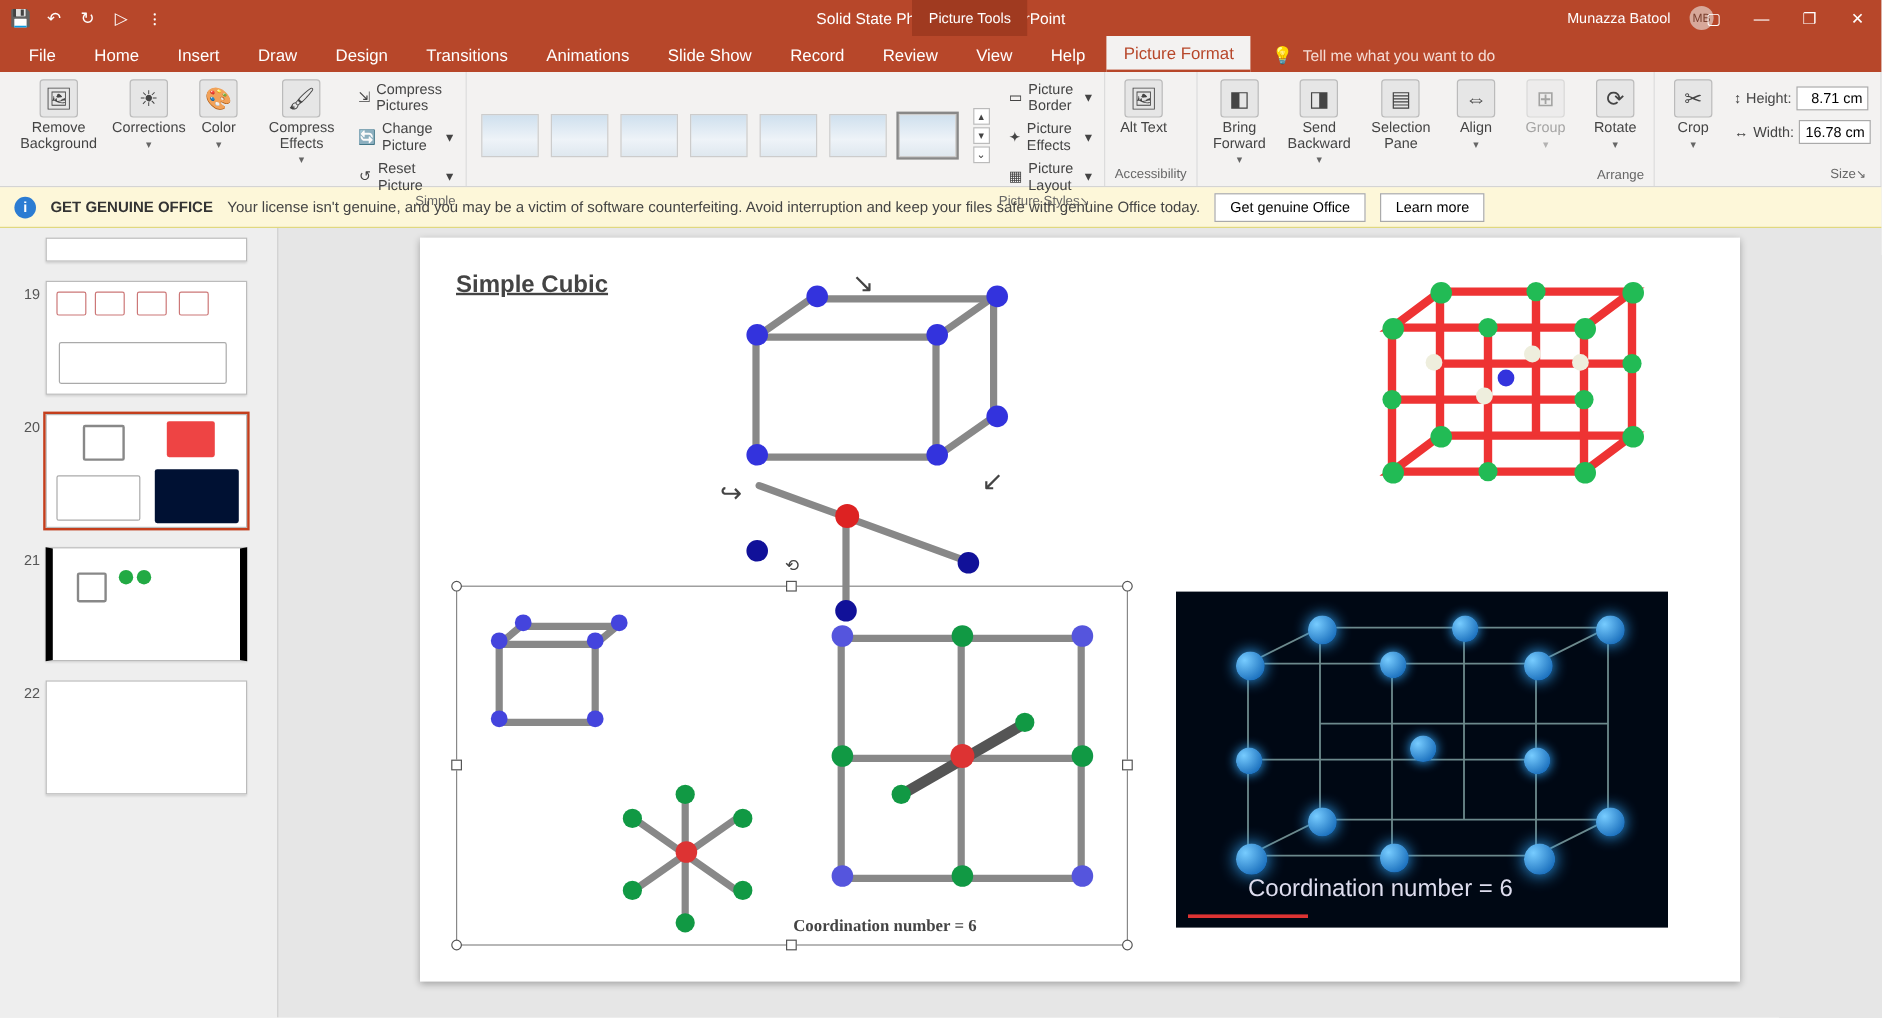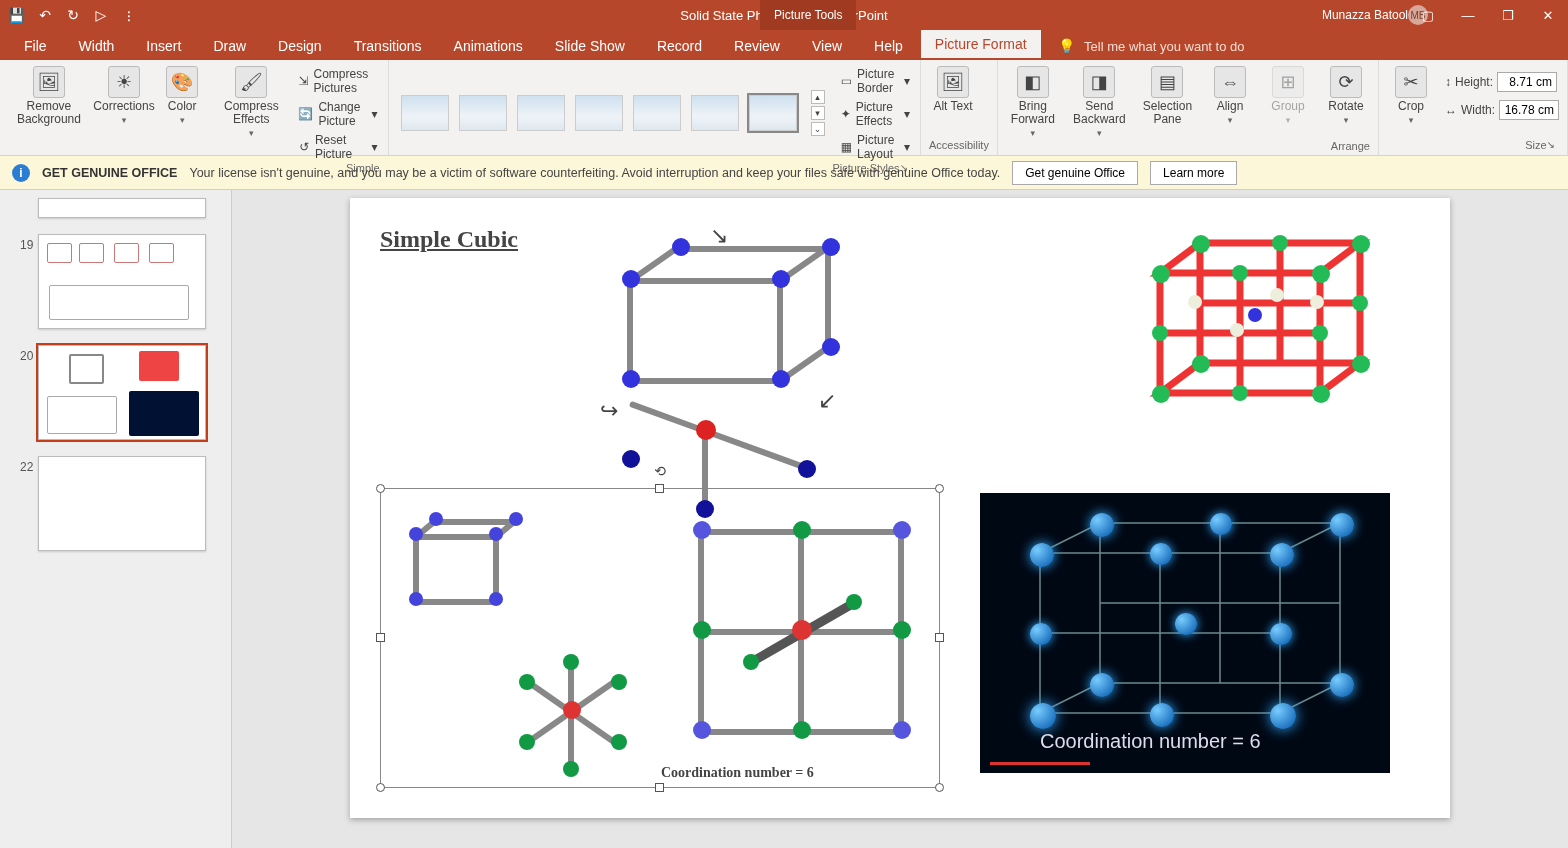--- a/index.html
+++ b/index.html
@@ -4,21 +4,21 @@
 <style>
 * { margin: 0; padding: 0; box-sizing: border-box; font-family: "Segoe UI", Arial, sans-serif; }
 body { background: #e6e6e6; width: 1568px; height: 848px; overflow: hidden; font-size: 13px; color: #444; }
 
 
 .titlebar { height: 30px; background: #b7472a; display: flex; align-items: center; color: #fff; position: relative; }
 .titlebar .qat { display: flex; gap: 10px; padding: 0 8px; align-items: center; }
 .titlebar .qat span { width: 18px; height: 18px; display: inline-flex; align-items: center; justify-content: center; font-size: 14px; cursor: pointer; }
 .titlebar .title { position: absolute; left: 50%; transform: translateX(-50%); font-size: 13px; }
 .titlebar .ctx { position: absolute; left: 760px; top: 0; height: 30px; background: #a03a20; padding: 0 14px; display: flex; align-items: center; font-size: 12px; }
-.titlebar .user { position: absolute; right: 140px; display: flex; align-items: center; gap: 0; font-size: 12px; }
+.titlebar .user { position: absolute; right: 140px; display: flex; align-items: center; gap: 16px; font-size: 12px; }
 .titlebar .user .avatar { width: 20px; height: 20px; border-radius: 50%; background: #d7a89a; color: #7a4030; font-size: 10px; display: flex; align-items: center; justify-content: center; }
 .titlebar .winctl { position: absolute; right: 0; display: flex; }
 .titlebar .winctl span { width: 40px; height: 30px; display: flex; align-items: center; justify-content: center; font-size: 13px; cursor: pointer; }
 
 
 .tabs { height: 30px; background: #b7472a; display: flex; align-items: flex-end; padding-left: 10px; color: #fff; gap: 4px; }
 .tabs .tab { padding: 6px 14px; font-size: 14px; cursor: pointer; }
 .tabs .tab.file { background: transparent; }
 .tabs .tab.active { background: #f3f2f1; color: #b7472a; border-bottom: 2px solid #b7472a; }
 .tabs .tellme { display: flex; align-items: center; gap: 8px; padding: 6px 14px; font-size: 13px; color: #f5dcd4; }
@@ -57,21 +57,21 @@
 .thumbs::-webkit-scrollbar { width: 18px; }
 .thumbs::-webkit-scrollbar-thumb { background: #c1c1c1; }
 .slideth { display: flex; align-items: flex-start; gap: 0; padding: 4px 20px 12px; }
 .slideth .num { width: 18px; font-size: 12px; color: #555; padding-top: 4px; }
 .slideth .mini { width: 168px; height: 95px; background: #fff; border: 1px solid #bbb; box-shadow: 0 1px 2px rgba(0,0,0,0.15); position: relative; overflow: hidden; }
 .slideth.sel .mini { outline: 2px solid #c43e1c; }
 .mini .m-blob { position: absolute; border-radius: 2px; }
 
 .canvas { flex: 1; background: #e6e6e6; display: flex; justify-content: center; padding: 8px 20px 0; overflow: auto; }
 .slide { width: 1100px; height: 620px; background: #fff; box-shadow: 0 2px 6px rgba(0,0,0,0.3); position: relative; }
-.slide .stitle { position: absolute; left: 30px; top: 28px; font-size: 24px; font-weight: bold; text-decoration: underline; font-family: Liberation Serif, serif; }
+.slide .stitle { position: absolute; left: 30px; top: 28px; font-size: 20px; font-weight: bold; text-decoration: underline; font-family: Liberation Sans, sans-serif; }
 
 
 .selframe { position: absolute; border: 1px solid #888; }
 .selframe .h { position: absolute; width: 9px; height: 9px; background: #fff; border: 1px solid #555; border-radius: 50%; }
 .selframe .h.sq { border-radius: 0; }
 .selframe .rot { position: absolute; left: 50%; top: -26px; transform: translateX(-50%); font-size: 14px; color: #444; }
 
 
 .atom { position: absolute; border-radius: 50%; }
 .bond { position: absolute; background: #888; transform-origin: left center; height: 6px; border-radius: 3px; }
@@ -100,21 +100,21 @@
   <div class="winctl">
     <span>▢</span>
     <span>—</span>
     <span>❐</span>
     <span>✕</span>
   </div>
 </div>
 
 <div class="tabs">
   <div class="tab file">File</div>
-  <div class="tab">Width</div>
+  <div class="tab">Home</div>
   <div class="tab">Insert</div>
   <div class="tab">Draw</div>
   <div class="tab">Design</div>
   <div class="tab">Transitions</div>
   <div class="tab">Animations</div>
   <div class="tab">Slide Show</div>
   <div class="tab">Record</div>
   <div class="tab">Review</div>
   <div class="tab">View</div>
   <div class="tab">Help</div>
@@ -298,20 +298,28 @@
         <div class="m-blob" style="left:10px;top:50px;width:140px;height:35px;border:1px solid #aaa"></div>
       </div>
       </div>
     <div class="slideth sel">
         <div class="num">20</div>
       <div class="mini">
         <div class="m-blob" style="left:30px;top:8px;width:35px;height:30px;border:2px solid #888"></div>
         <div class="m-blob" style="left:100px;top:5px;width:40px;height:30px;background:#e44"></div>
         <div class="m-blob" style="left:8px;top:50px;width:70px;height:38px;border:1px solid #aaa"></div>
         <div class="m-blob" style="left:90px;top:45px;width:70px;height:45px;background:#001133"></div>
+      </div>
+      </div>
+    <div class="slideth">
+        <div class="num">21</div>
+      <div class="mini" style="background:#fff;border-left:6px solid #000;border-right:6px solid #000">
+        <div class="m-blob" style="left:20px;top:20px;width:25px;height:25px;border:2px solid #888"></div>
+        <div class="m-blob" style="left:55px;top:18px;width:12px;height:12px;background:#2a4;border-radius:50%"></div>
+        <div class="m-blob" style="left:70px;top:18px;width:12px;height:12px;background:#2a4;border-radius:50%"></div>
       </div>
       </div>
     <div class="slideth">
         <div class="num">22</div>
       <div class="mini"></div>
       </div>
   </div>
 
   <div class="canvas">
     <div class="slide">

